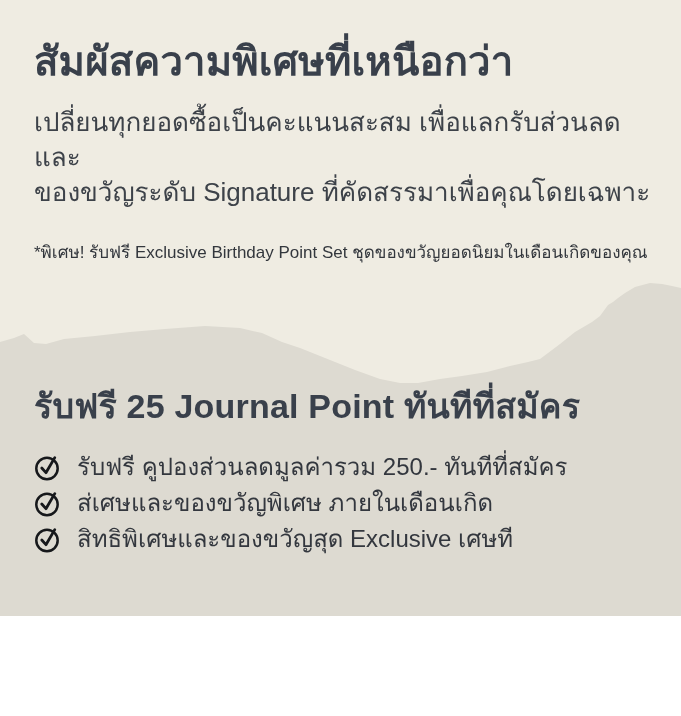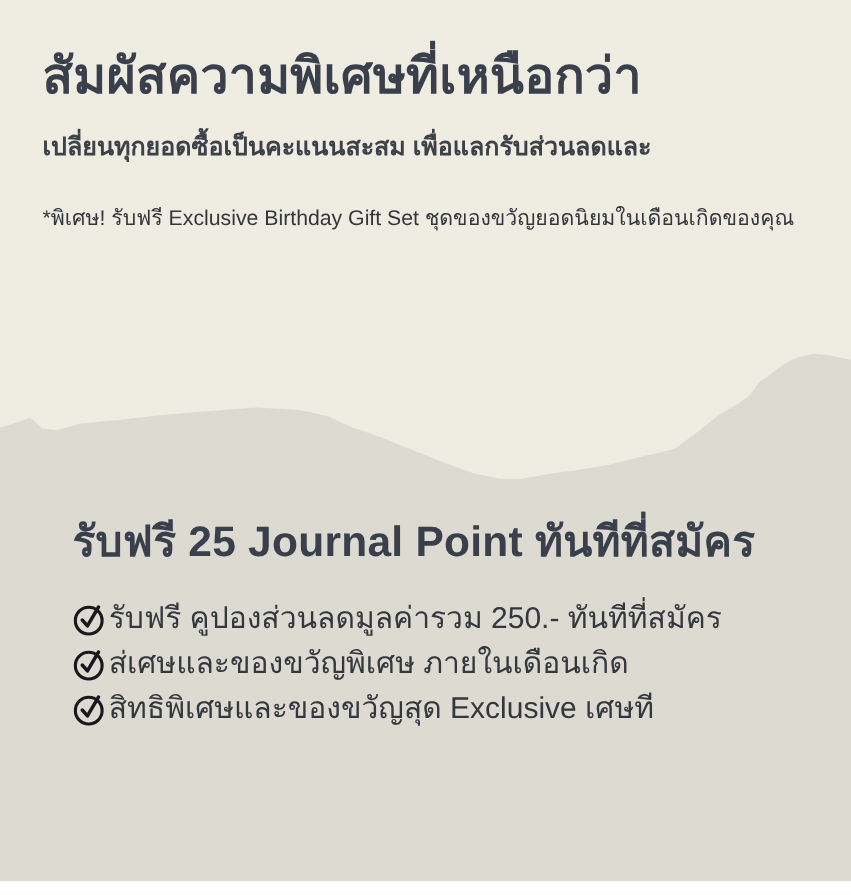--- a/index.html
+++ b/index.html
@@ -3,21 +3,21 @@
 <meta charset="utf-8">
 <style>
   html, body {
     margin: 0;
     padding: 0;
     font-family: "Liberation Sans", "DejaVu Sans", sans-serif;
   }
   .page {
     position: relative;
     width: 681px;
-    height: 705px;
+    height: 616px;
     background: #efece2;
     overflow: hidden;
   }
   
   .divider-svg {
     position: absolute;
     left: 0;
     top: 280px;
     width: 681px;
     height: 436px;
@@ -35,59 +35,58 @@
     margin: 36px 0 0 0;
     font-size: 40px;
     line-height: 1.28;
     font-weight: 700;
     color: #39404b;
     letter-spacing: 0.2px;
   }
   .hero-title span { display: block; }
   .hero-description {
     margin: 18px 0 0 0;
-    font-size: 20px;
+    font-size: 26px;
     line-height: 1.35;
-    font-weight: 700;
+    font-weight: 400;
     color: #3d4249;
   }
   .hero-description span { display: block; }
   .hero-note {
     margin: 32px 0 0 0;
     font-size: 17px;
     line-height: 1.3;
     font-weight: 400;
     color: #33373d;
   }
   
   .benefits {
     position: absolute;
     left: 34px;
-    top: 412px;
+    top: 384px;
     right: 24px;
     z-index: 2;
-    margin-left: 24px;
   }
   .benefits-title {
     margin: 0;
     font-size: 34px;
     line-height: 1.3;
     font-weight: 700;
     color: #39404b;
     letter-spacing: 0.2px;
   }
   .benefit-list {
     list-style: none;
     margin: 26px 0 0 0;
     padding: 0;
   }
   .benefit-item {
     display: flex;
     align-items: center;
-    gap: 2px;
+    gap: 16px;
     margin-bottom: 9px;
     font-size: 24px;
     line-height: 1.1;
     color: #33373e;
   }
   .check-icon {
     flex: 0 0 auto;
     width: 27px;
     height: 27px;
     display: block;
@@ -106,22 +105,23 @@
       L592,42 L600,36 L608,25 L613,22 L618,18 L625,13 L635,7 L650,3 L662,4
       L672,6 L681,8 L681,436 L0,436 Z"></path>
   </svg>
 
   <section class="hero">
     <h1 class="hero-title">
       <span>สัมผัสความพิเศษที่เหนือกว่า</span>
     </h1>
     <p class="hero-description">
       <span>เปลี่ยนทุกยอดซื้อเป็นคะแนนสะสม เพื่อแลกรับส่วนลดและ</span>
+      <span>ของขวัญระดับ Signature ที่คัดสรรมาเพื่อคุณโดยเฉพาะ</span>
     </p>
-    <p class="hero-note">*พิเศษ! รับฟรี Exclusive Birthday Gift Set ชุดของขวัญยอดนิยมในเดือนเกิดของคุณ</p>
+    <p class="hero-note">*พิเศษ! รับฟรี Exclusive Birthday Point Set ชุดของขวัญยอดนิยมในเดือนเกิดของคุณ</p>
   </section>
 
   <section class="benefits">
     <h2 class="benefits-title">รับฟรี 25 Journal Point ทันทีที่สมัคร</h2>
     <ul class="benefit-list">
 
       <li class="benefit-item">
         <svg class="check-icon" viewBox="0 0 26 26" aria-hidden="true">
           <circle cx="12.5" cy="14" r="10.3" fill="none" stroke="#16181b" stroke-width="2.4"></circle>
           <path d="M7.5 13.5 L11.5 18 L20 3.5" fill="none" stroke="#16181b" stroke-width="2.7" stroke-linecap="round" stroke-linejoin="round"></path>

